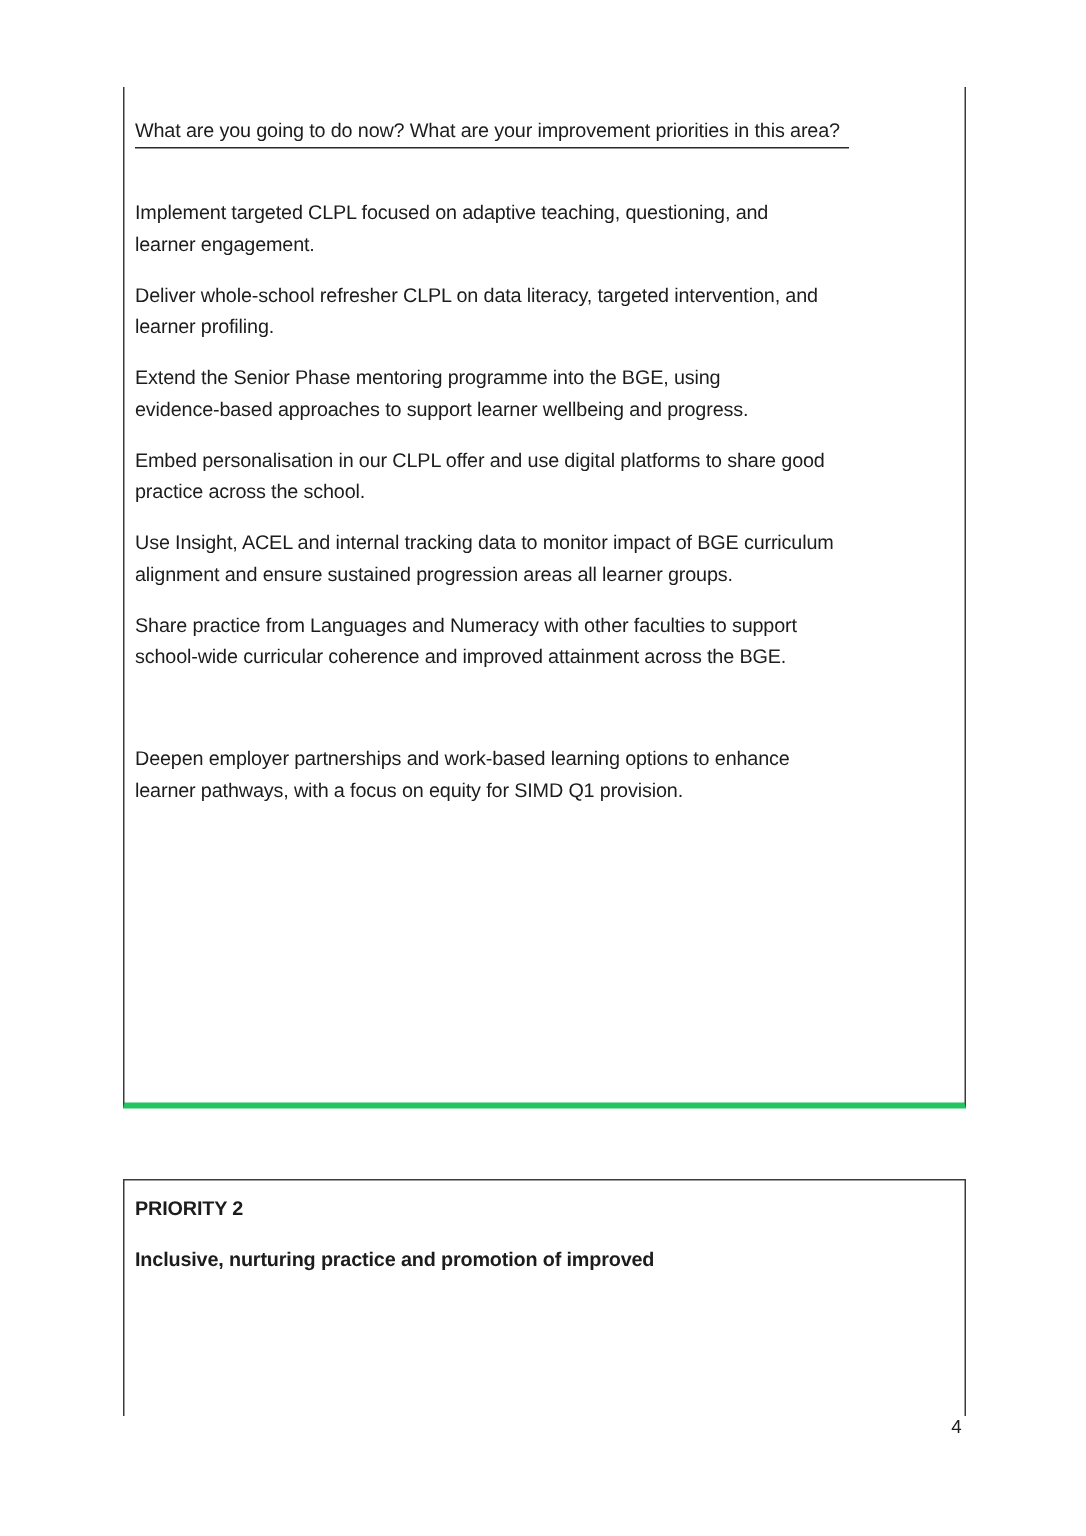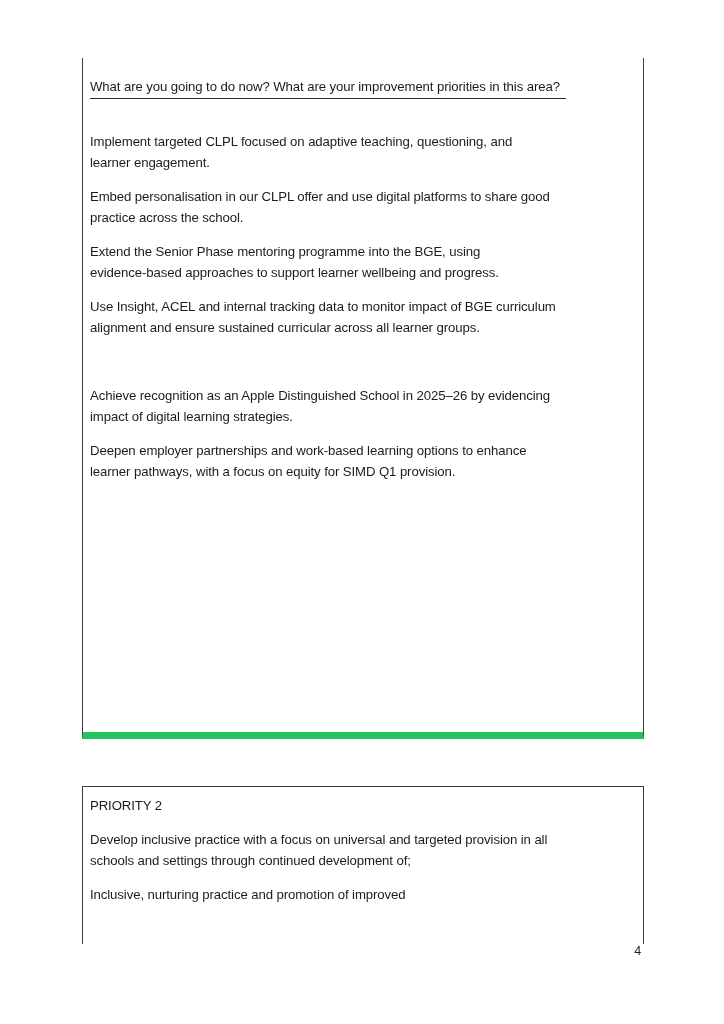--- a/index.html
+++ b/index.html
@@ -26,21 +26,21 @@
   
   .cell-top {
     position: absolute;
     left: 82px;
     top: 58px;
     width: 562px;
     min-height: 681px;
     box-sizing: border-box;
     border-left: 1px solid #3c3c3c;
     border-right: 1px solid #3c3c3c;
-    border-bottom: 7px solid #22c55e;
+    border-bottom: 4px solid #22c55e;
     padding: 18px 8px 6px 7px;
   }
   
   .cell-priority2 {
     position: absolute;
     left: 82px;
     top: 786px;
     width: 562px;
     height: 158px;
     box-sizing: border-box;
@@ -63,21 +63,21 @@
     padding-bottom: 1px;
   }
   .paragraph {
     margin: 13px 0 11px 0;
     white-space: pre;
   }
   .paragraph:empty {
     height: 21px;
   }
   .bold {
-    font-weight: normal;
+    font-weight: bold;
   }
   .title {
     margin: 0 0 11px 0;
   }
   .page-number {
     position: absolute;
     top: 944px;
     left: 0;
     width: 641px;
     text-align: right;
@@ -91,36 +91,36 @@
 
 <div class="page">
 
   <section class="cell-top">
     <div class="q-heading">
       <span class="underlined">What are you going to do now? What are your improvement priorities in this area?</span>
     </div>
     <div class="paragraphs">
         <p class="paragraph">Implement targeted CLPL focused on adaptive teaching, questioning, and
 learner engagement.</p>
+        <p class="paragraph">Deliver whole-school refresher CLPL on data literacy, targeted intervention, and
+learner profiling.</p>
+        <p class="paragraph">Extend the Senior Phase mentoring programme into the BGE, using
+evidence-based approaches to support learner wellbeing and progress.</p>
         <p class="paragraph">Embed personalisation in our CLPL offer and use digital platforms to share good
 practice across the school.</p>
-        <p class="paragraph">Extend the Senior Phase mentoring programme into the BGE, using
-evidence-based approaches to support learner wellbeing and progress.</p>
         <p class="paragraph">Use Insight, ACEL and internal tracking data to monitor impact of BGE curriculum
-alignment and ensure sustained curricular across all learner groups.</p>
+alignment and ensure sustained progression areas all learner groups.</p>
+        <p class="paragraph">Share practice from Languages and Numeracy with other faculties to support
+school-wide curricular coherence and improved attainment across the BGE.</p>
         <p class="paragraph"></p>
-        <p class="paragraph">Achieve recognition as an Apple Distinguished School in 2025–26 by evidencing
-impact of digital learning strategies.</p>
         <p class="paragraph">Deepen employer partnerships and work-based learning options to enhance
 learner pathways, with a focus on equity for SIMD Q1 provision.</p>
       </div>
   </section>
 
   <section class="cell-priority2">
     <p class="title bold">PRIORITY 2</p>
-    <p class="paragraph">Develop inclusive practice with a focus on universal and targeted provision in all
-schools and settings through continued development of;</p>
     <p class="paragraph bold">Inclusive, nurturing practice and promotion of improved</p>
   </section>
 
   <div class="page-number">4</div>
 
 </div>
 
 </body></html>

